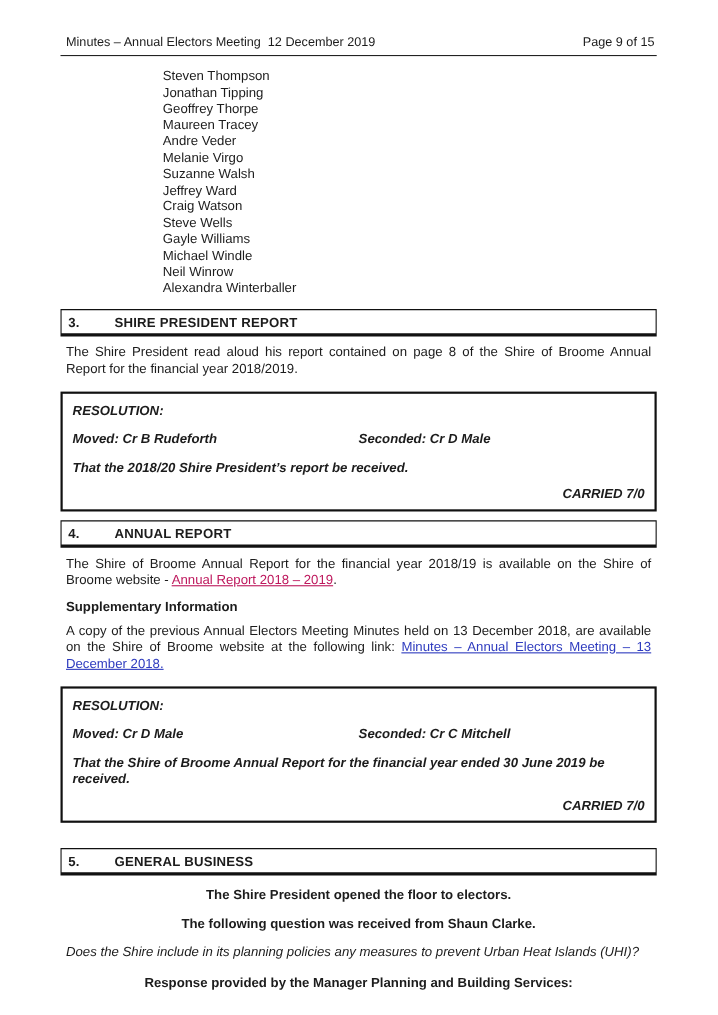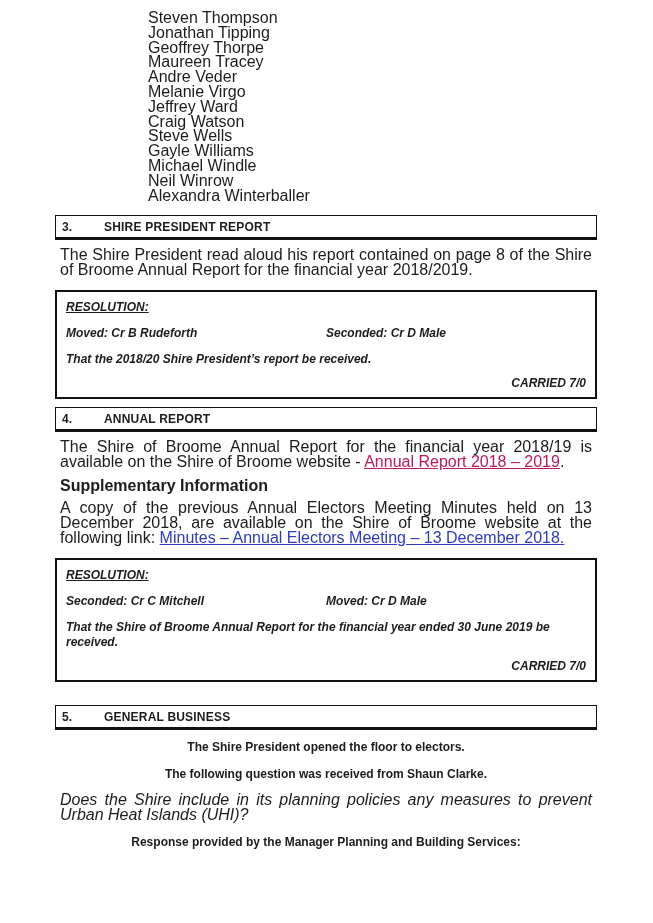--- a/index.html
+++ b/index.html
@@ -17,77 +17,82 @@
     margin-top: 33px;
     display: flex; justify-content: space-between; align-items: flex-end;
     border-bottom: 1.5px solid #222;
     padding: 0 2px 5px 5px;
     font-size: 11.5px;
   }
   .doc-header .hdr-left { white-space: pre-wrap; }
 
   .attendees {
     margin: 11px 0 0 93px;
-    font-size: 16px; line-height: 14.8px;
+    font-size: 12px; line-height: 14.8px;
   }
 
   .section-head {
     margin-top: 12px;
     border: 1.5px solid #111;
     border-bottom: 3.5px solid #111;
     display: flex;
     font-weight: bold; font-size: 12px;
     padding: 4px 6px 3px 6px;
     letter-spacing: 0.2px;
   }
   .section-head .sec-num { width: 42px; flex: none; }
   .sec5 { margin-top: 23px; }
 
   .para {
     margin: 7px 5px 0 5px;
-    font-size: 16px; line-height: 15px;
+    font-size: 12px; line-height: 15px;
     text-align: justify;
   }
   .link {
     color: #2e3bbf;
     text-decoration: underline;
     cursor: pointer;
   }
 
   .bold-head { font-weight: bold; text-align: left; margin-top: 9px; }
 
   .res-box {
     margin-top: 13px;
     border: 2px solid #111;
     padding: 8px 9px 7px 9px;
     font-size: 12px; font-weight: bold; font-style: italic;
   }
-  .res-label { text-decoration: underline; display: inline-block; }
+  .res-label { display: inline-block; }
   .res-row { display: grid; grid-template-columns: 1fr 1fr; margin-top: 12px; }
   .res-motion { margin-top: 12px; line-height: 15px; }
   .res-carried { text-align: right; margin-top: 9px; }
 
   .gb-line { margin: 10px 5px 0 5px; font-size: 12px; font-weight: bold; line-height: 15px; text-align: center; }
   .gb-line2 { margin-top: 12px; }
   .gb-question { margin-top: 10px; font-weight: normal; font-style: italic; text-align: justify; }
   .gb-response { margin-top: 13px; }
 </style>
 </head>
 <body>
 
 <div class="content">
 
+  <div class="doc-header">
+    <span class="hdr-left">Minutes – Annual Electors Meeting  12 December 2019</span>
+    <span class="hdr-right">Page 9 of 15</span>
+  </div>
 
   <div class="attendees">
     <div>Steven Thompson</div>
     <div>Jonathan Tipping</div>
     <div>Geoffrey Thorpe</div>
     <div>Maureen Tracey</div>
     <div>Andre Veder</div>
     <div>Melanie Virgo</div>
+    <div>Suzanne Walsh</div>
     <div>Jeffrey Ward</div>
     <div>Craig Watson</div>
     <div>Steve Wells</div>
     <div>Gayle Williams</div>
     <div>Michael Windle</div>
     <div>Neil Winrow</div>
     <div>Alexandra Winterballer</div>
   </div>
 
   <div class="section-head">
@@ -118,22 +123,22 @@
 
   <div class="para bold-head">Supplementary Information</div>
 
   <div class="para">
     <span>A copy of the previous Annual Electors Meeting Minutes held on 13 December 2018, are available on the Shire of Broome website at the following link: </span><a class="link" style="color: rgb(46, 59, 191);">Minutes – Annual Electors Meeting – 13 December 2018.</a>
   </div>
 
   <div class="res-box">
     <span class="res-label">RESOLUTION:</span>
     <div class="res-row">
+      <span>Moved: Cr D Male</span>
       <span>Seconded: Cr C Mitchell</span>
-      <span>Moved: Cr D Male</span>
     </div>
     <div class="res-motion">That the Shire of Broome Annual Report for the financial year ended 30 June 2019 be received.</div>
     <div class="res-carried">CARRIED 7/0</div>
   </div>
 
   <div class="section-head sec5">
     <span class="sec-num">5.</span>
     <span class="sec-title">GENERAL BUSINESS</span>
   </div>
 

